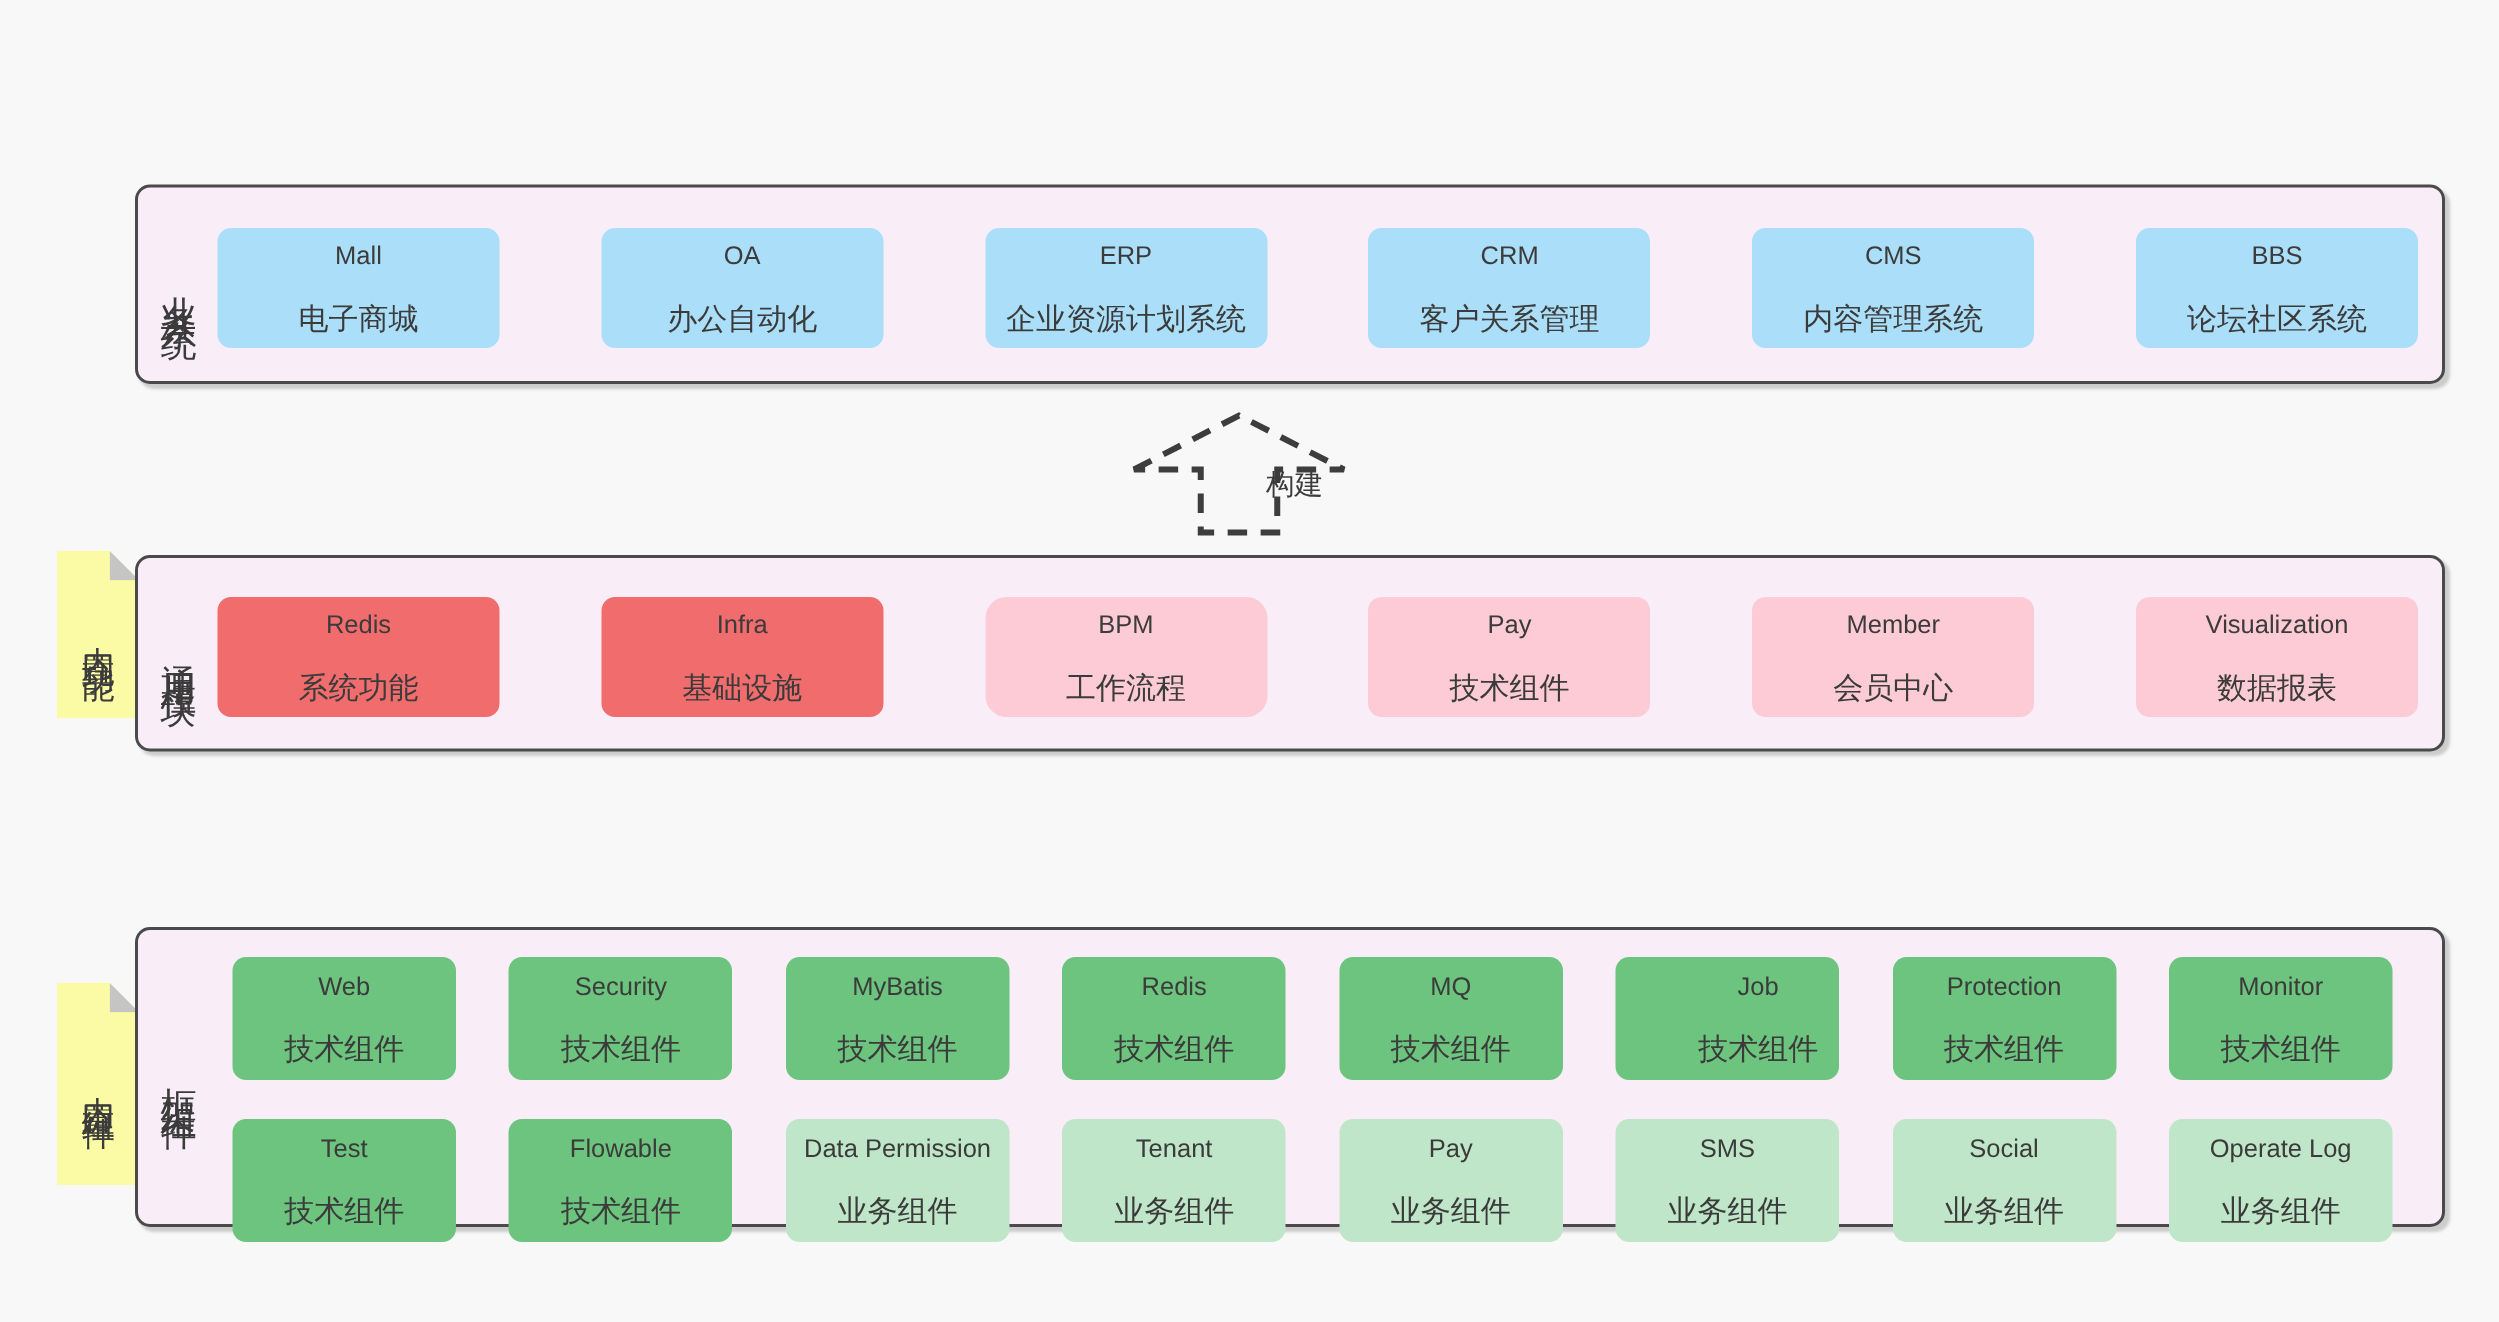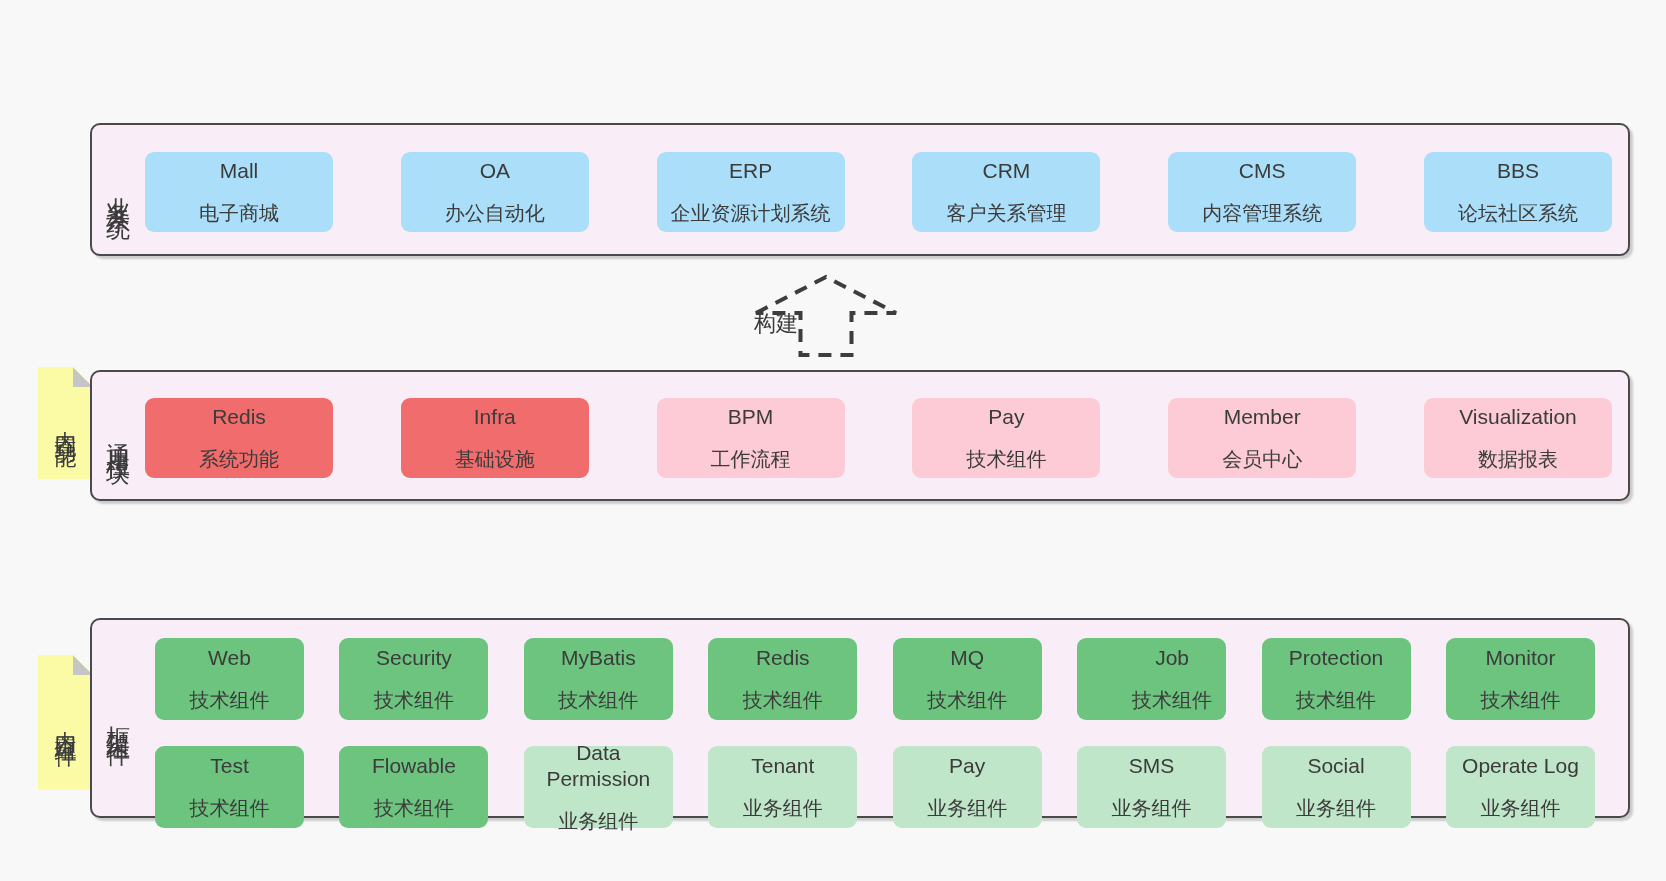--- a/index.html
+++ b/index.html
@@ -30,21 +30,21 @@
   .row.r6{left:53px;right:16px;}
   .row.r8{left:63px;right:33px;}
 
   .box{
     box-sizing:border-box;border-radius:9px;
     display:flex;flex-direction:column;align-items:center;justify-content:center;
     text-align:center;line-height:27px;padding:2px 4px;
   }
   .r6 .box{width:188px;height:80px;}
   .r8 .box{width:149px;height:82px;line-height:26px;}
-  .box-name{font-size:21px;color:var(--text);}
+  .box-name{font-size:17px;color:var(--text);}
   .box-sub{font-size:20px;color:var(--text);margin-top:16px;}
 
   
   .note{
     position:absolute;width:55px;background:var(--yellow_note,#fafba4);
     clip-path:polygon(0 0,calc(100% - 20px) 0,100% 20px,100% 100%,0 100%);
   }
   .note .fold{
     position:absolute;top:0;right:0;width:20px;height:20px;
     background:var(--note_fold,#c5c5c5);
@@ -54,21 +54,21 @@
     position:absolute;left:50%;top:50%;transform:translate(-50%,-50%);
     writing-mode:vertical-lr;text-orientation:upright;
     font-size:22px;letter-spacing:5px;color:var(--text);white-space:nowrap;
   }
 
   
   .arrow{position:absolute;width:144px;height:84px;}
   .arrow svg{position:absolute;left:0;top:0;}
   .arrow-label{
     position:absolute;left:0;right:16px;top:38px;height:24px;line-height:24px;
-    text-align:left;font-size:22px;color:var(--text);
+    text-align:right;font-size:19px;color:var(--text);
   }
 </style>
 </head>
 <body>
 
 <div class="canvas">
 
   <div class="note" style="left:38px;top:367px;height:112px">
     <div class="fold"></div>
     <div class="note-text">内置功能</div>
@@ -119,21 +119,21 @@
     <div class="vlabel">通用模块</div>
     <div class="row r6" style="top:26px">
         <div class="box" style="background: var(--red);">
           <div class="box-name">Redis</div>
           <div class="box-sub">系统功能</div>
         </div>
         <div class="box" style="background: var(--red);">
           <div class="box-name">Infra</div>
           <div class="box-sub">基础设施</div>
         </div>
-        <div class="box" style="background: var(--pink);">
+        <div class="box" style="background: var(--pink); border-radius: 14px;">
           <div class="box-name">BPM</div>
           <div class="box-sub">工作流程</div>
         </div>
         <div class="box" style="background: var(--pink);">
           <div class="box-name">Pay</div>
           <div class="box-sub">技术组件</div>
         </div>
         <div class="box" style="background: var(--pink);">
           <div class="box-name">Member</div>
           <div class="box-sub">会员中心</div>

